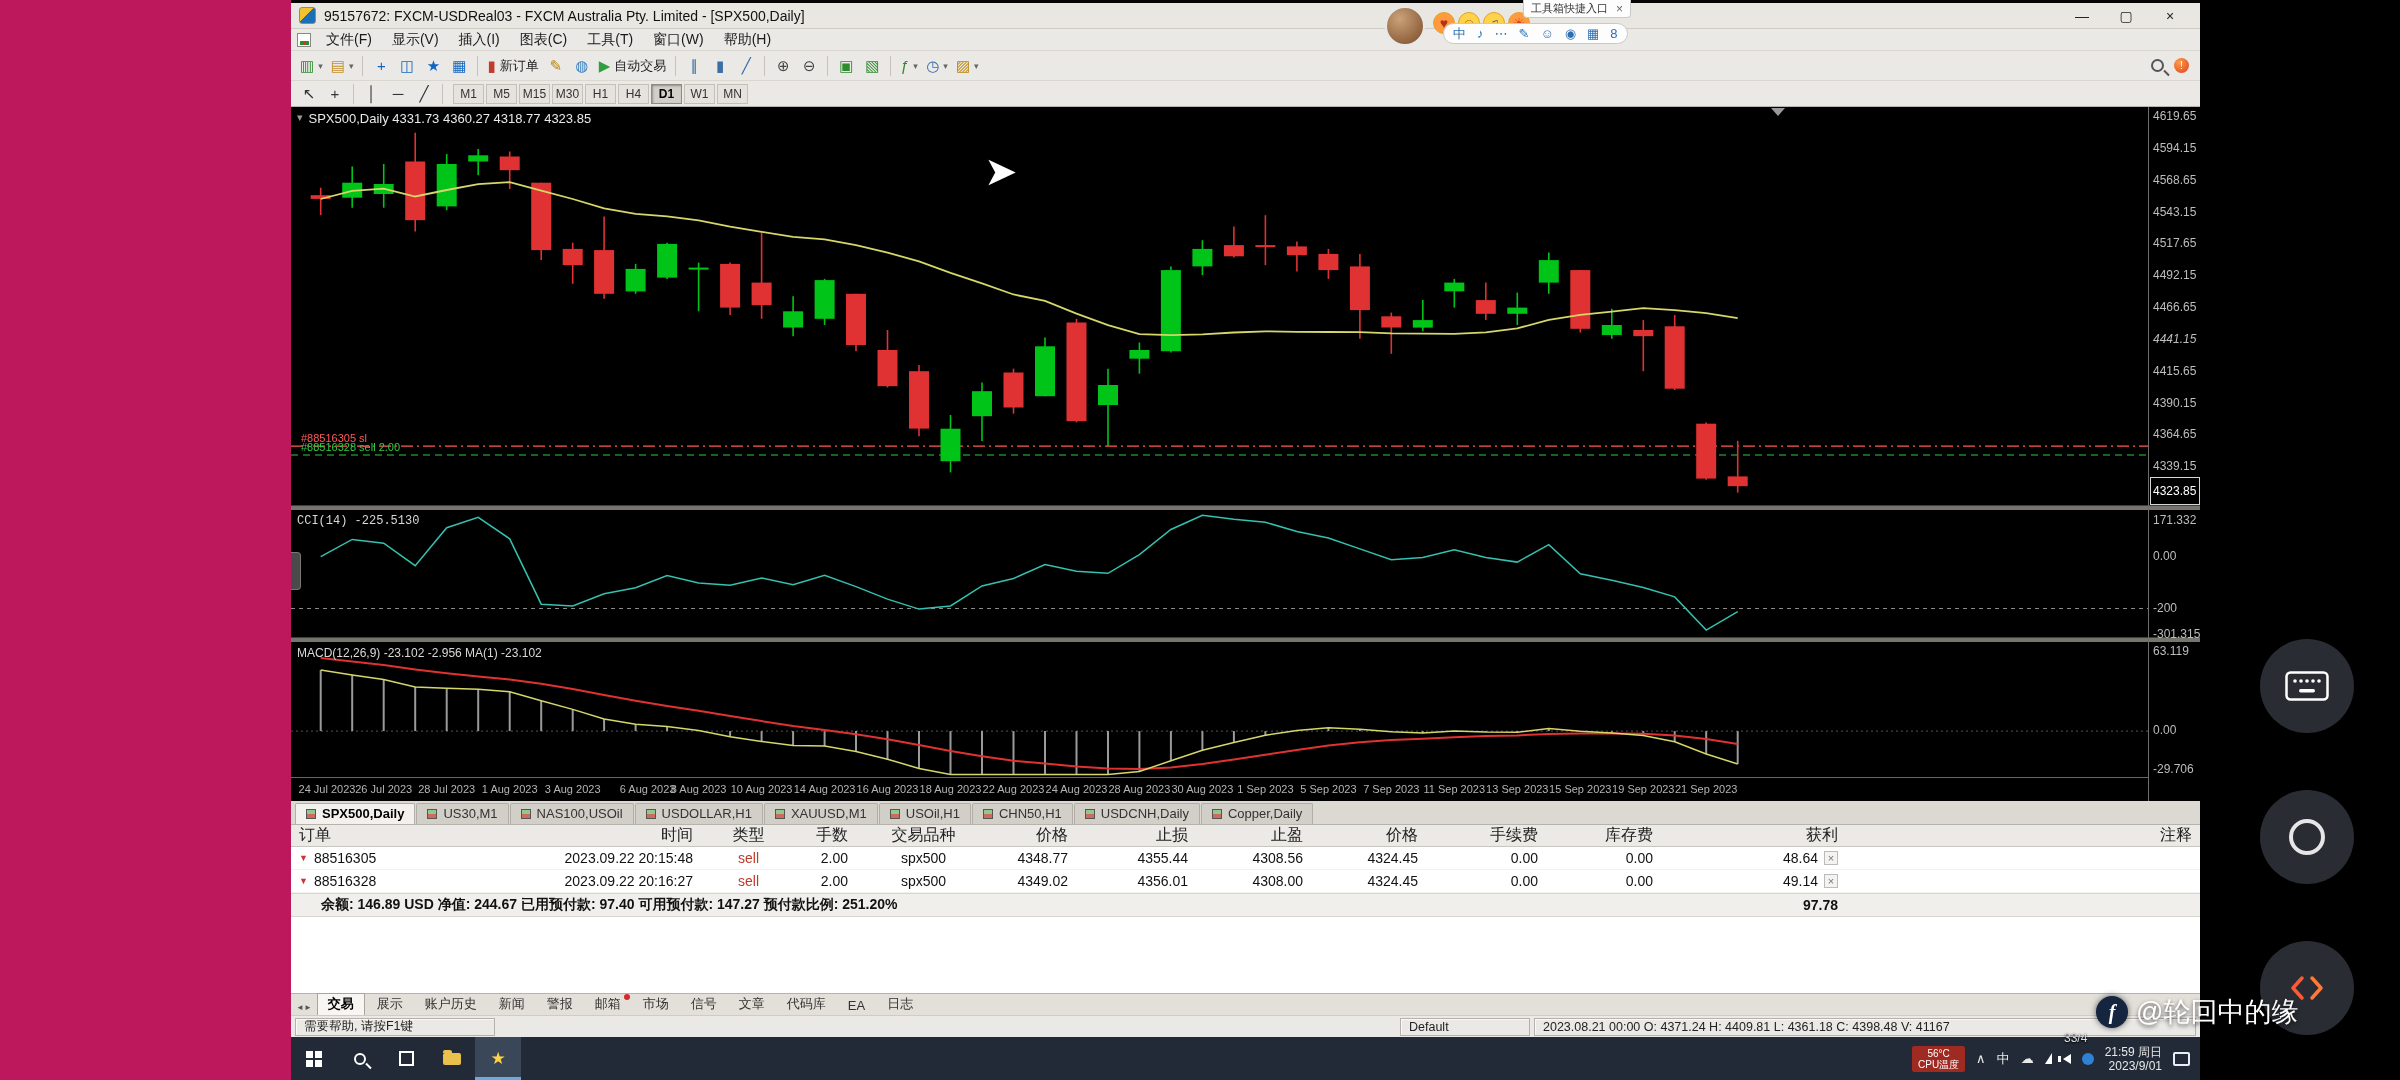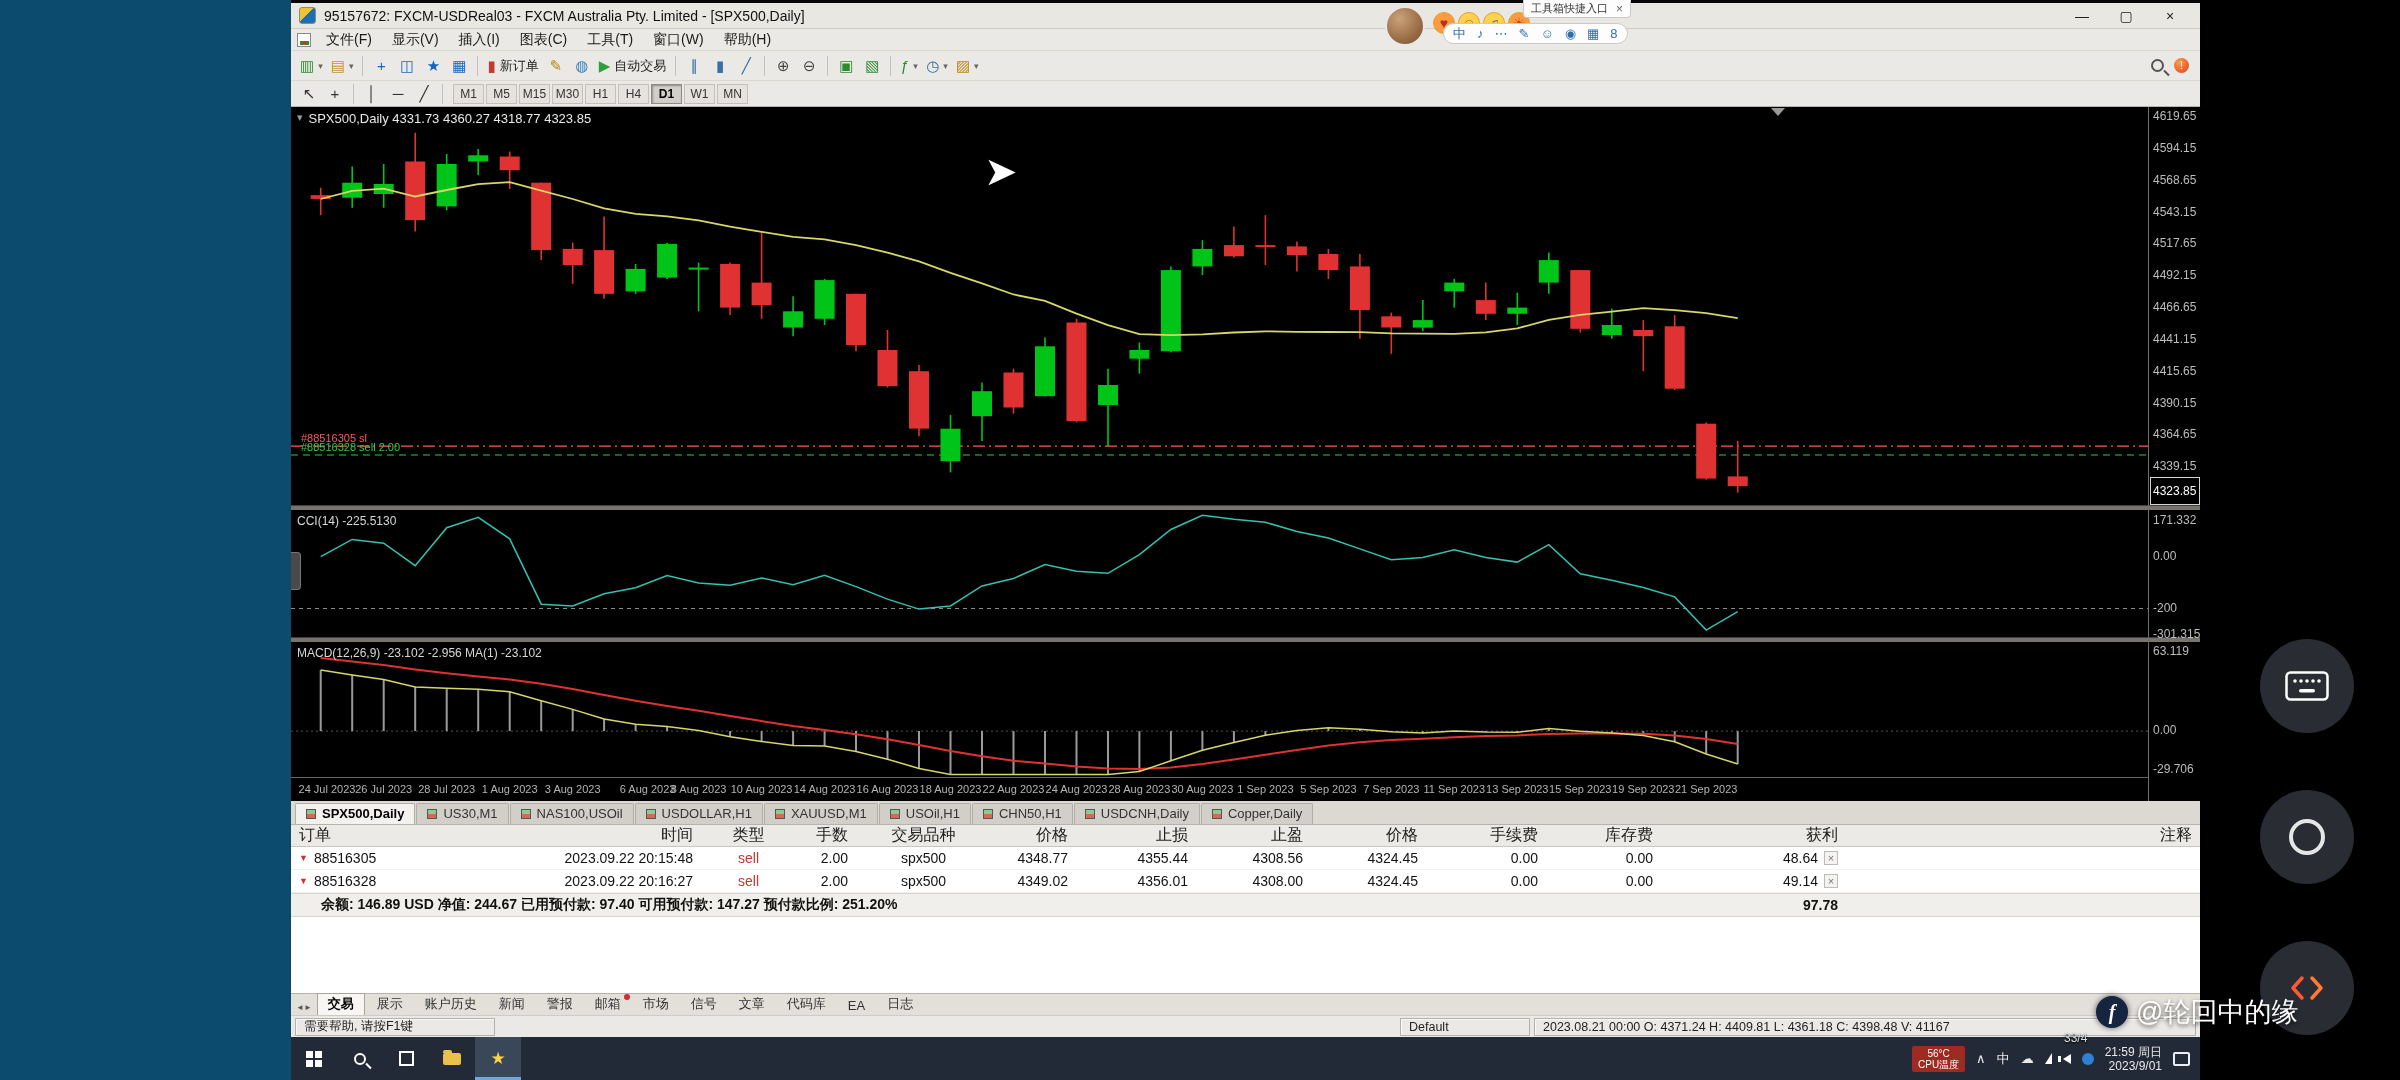--- a/index.html
+++ b/index.html
@@ -1,19 +1,19 @@
 <!DOCTYPE html>
 <html><head>
 <meta charset="utf-8">
 <style>
   * { margin:0; padding:0; box-sizing:border-box; }
   html,body { background:#000; }
   body { width:2400px; height:1080px; overflow:hidden;
          font-family:"Liberation Sans","DejaVu Sans",sans-serif; }
-  .screen { position:relative; width:1912px; height:1080px; background:#0c4a6e; }
+  .screen { position:relative; width:1912px; height:1080px; background:#be185d; }
   .desktop { position:absolute; left:291px; top:0; width:1909px; height:1080px; background:#050505; }
 
   
   .mt4 { position:absolute; left:0; top:3px; width:1909px; height:1034px; background:#ebe9e6;
          display:flex; flex-direction:column; }
   .titlebar { height:26px; flex:none; display:flex; align-items:center; gap:8px; padding:0 8px;
               background:#e9e7e2; border-bottom:1px solid #cfccc5; font-size:14px; color:#111; }
   .app-icon { width:17px; height:17px; border-radius:3px;
               background:linear-gradient(135deg,#f2c230 0 45%,#1a6fb5 45% 100%); border:1px solid #8a8a8a; }
   .win-controls { margin-left:auto; display:flex; }
@@ -54,21 +54,21 @@
   #svg-cci { top:403px; }
   #svg-macd { top:535px; }
   .split { position:absolute; left:0; width:1909px; height:5px; background:#77746e; border-top:1px solid #403e3a; }
   #axis-col { position:absolute; left:1857px; top:0; width:52px; height:694px; border-left:1px solid #6e6e6e; }
   .axis-label { position:absolute; left:4px; font-size:12px; color:#bdbdbd; white-space:nowrap; }
   .price-tag { position:absolute; left:1px; width:50px; background:#000; border:1px solid #d6d6d6;
                color:#fff; font-size:12px; padding:6px 2px; }
   .sym-line { position:absolute; left:6px; top:4px; font-size:13px; color:#eaeaea; display:flex; gap:6px; }
   .one-click { color:#9a9a9a; font-size:11px; }
   .panel-label { position:absolute; left:6px; font-size:12px; color:#d8d8d8; }
-  #cci-label { top:407px; }
+  #cci-label { top:407px;font-family:Liberation Mono, monospace; }
   #macd-label { top:539px; }
   #date-axis { position:absolute; left:0; top:670px; width:1857px; height:24px; border-top:1px solid #666; }
   .date-label { position:absolute; top:5px; transform:translateX(-50%); font-size:11px; color:#b5b5b5;
                 white-space:nowrap; }
   .edge-tab { position:absolute; left:0; top:445px; width:10px; height:38px; background:#4a4a4a;
               border:1px solid #777; border-left:none; border-radius:0 4px 4px 0; }
 
   
   .chart-tabs { height:24px; flex:none; background:#dcd9d3; border-bottom:1px solid #b7b3ac;
                 display:flex; align-items:flex-end; padding:2px 4px 0; gap:1px; font-size:13px; }
@@ -470,21 +470,21 @@
             <polyline points="29.7,28.1 61.2,33.0 92.7,37.6 124.2,44.9 155.7,46.3 187.2,47.2 218.7,49.7 250.2,58.7 281.7,67.4 313.1,76.9 344.6,82.3 376.1,84.6 407.6,88.4 439.1,94.8 470.6,99.5 502.1,103.5 533.6,104.0 565.0,109.6 596.5,117.2 628.0,126.4 659.5,132.4 691.0,132.4 722.5,132.4 754.0,132.4 785.5,132.4 817.0,132.4 848.4,129.5 879.9,118.8 911.4,108.2 942.9,100.4 974.4,93.3 1005.9,88.4 1037.4,85.8 1068.9,87.2 1100.3,89.7 1131.8,91.1 1163.3,89.0 1194.8,90.0 1226.3,90.2 1257.8,86.4 1289.3,89.2 1320.8,91.1 1352.3,93.5 1383.7,99.7 1415.2,112.0 1446.7,122.0 " fill="none" stroke="#d6d66a" stroke-width="1.5"></polyline>
           </svg>
         <div id="axis-col">
             <div class="axis-label" style="top: 2px;">4619.65</div>
             <div class="axis-label" style="top: 33.8px;">4594.15</div>
             <div class="axis-label" style="top: 65.7px;">4568.65</div>
             <div class="axis-label" style="top: 97.5px;">4543.15</div>
             <div class="axis-label" style="top: 129.3px;">4517.65</div>
             <div class="axis-label" style="top: 161.2px;">4492.15</div>
             <div class="axis-label" style="top: 193px;">4466.65</div>
-            <div class="axis-label" style="top: 224.8px;">4441.15</div>
+            <div class="axis-label" style="top: 224.8px; font-style: italic;">4441.15</div>
             <div class="axis-label" style="top: 256.7px;">4415.65</div>
             <div class="axis-label" style="top: 288.5px;">4390.15</div>
             <div class="axis-label" style="top: 320.3px;">4364.65</div>
             <div class="axis-label" style="top: 352.2px;">4339.15</div>
             <div class="axis-label" style="top: 384px;">4313.65</div>
             <div class="price-tag" style="top: 370.3px;">4323.85</div>
             <div class="axis-label" style="top: 406px;">171.332</div>
             <div class="axis-label" style="top: 441.7px;">0.00</div>
             <div class="axis-label" style="top: 493.5px;">-200</div>
             <div class="axis-label" style="top: 519.7px;">-301.315</div>

